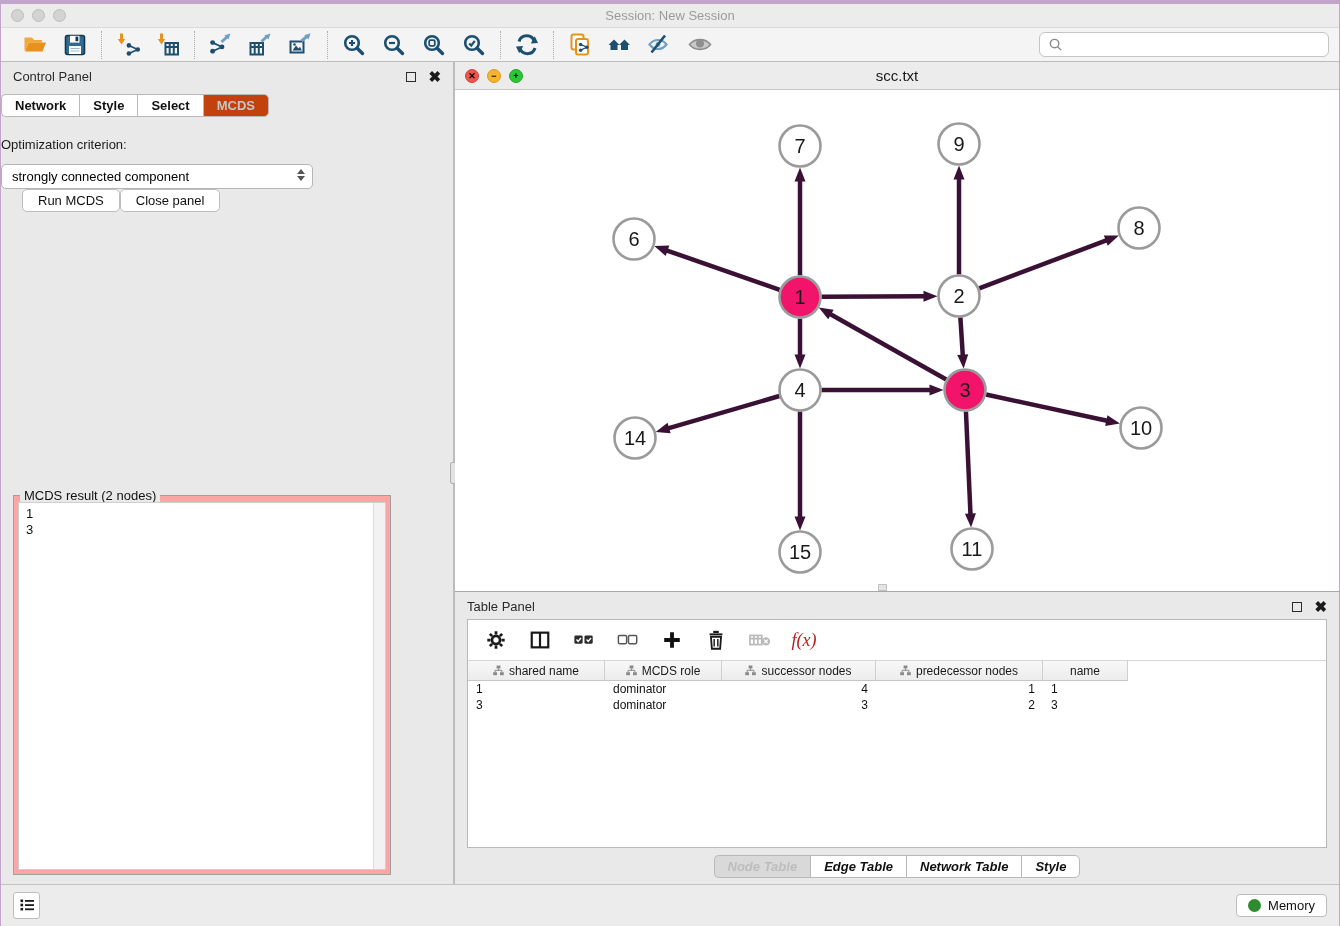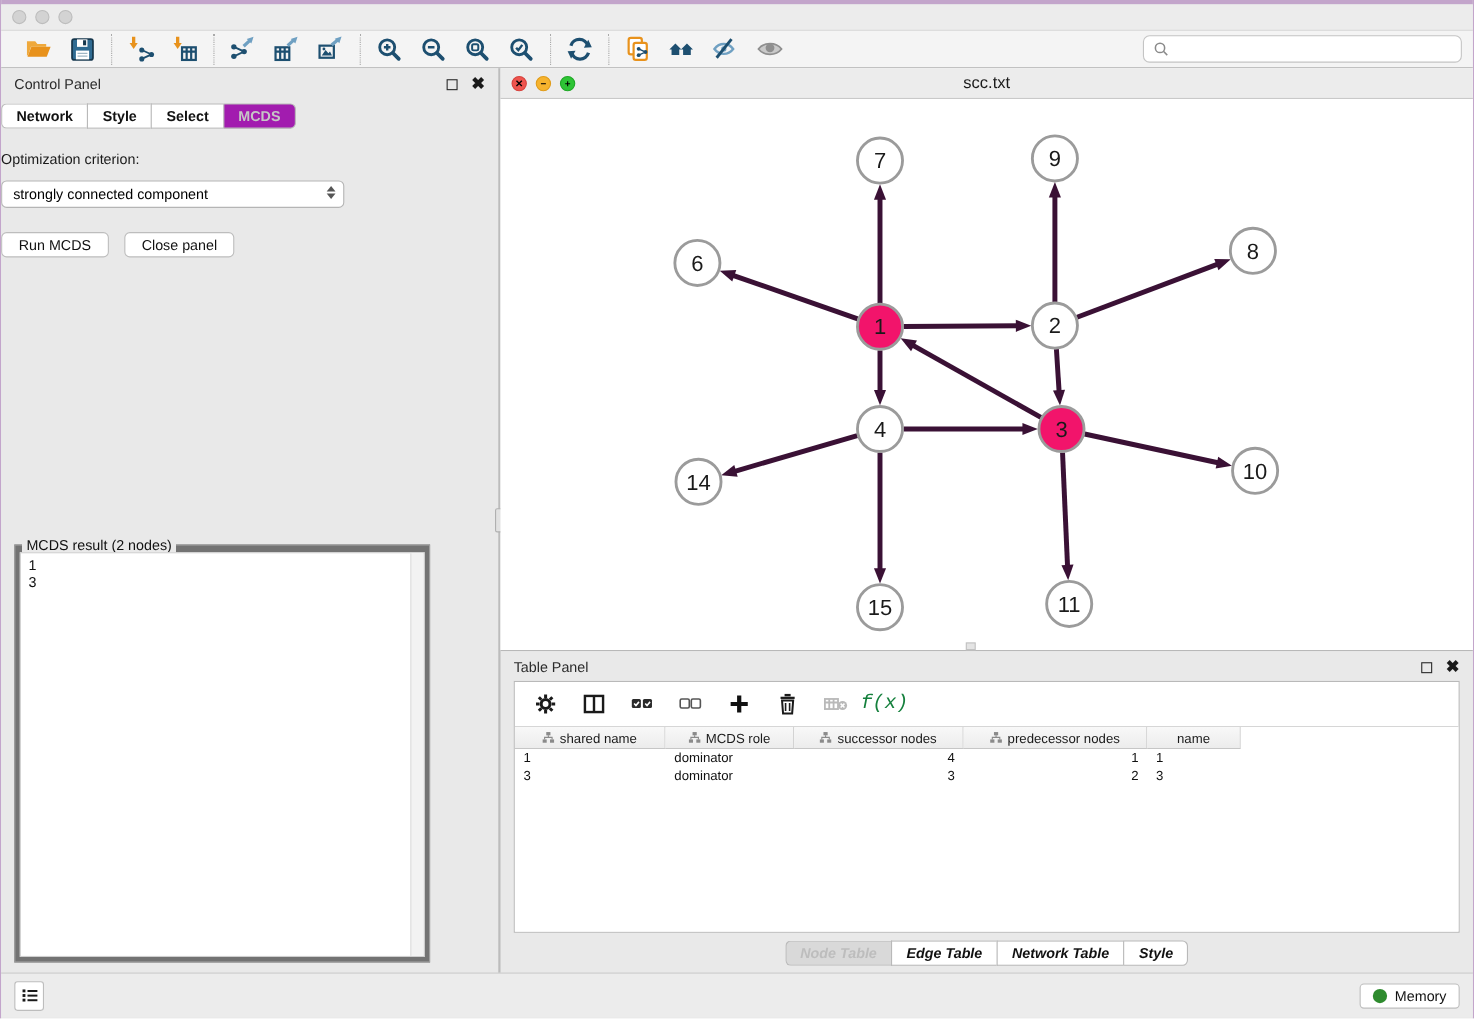--- a/index.html
+++ b/index.html
@@ -28,52 +28,52 @@
   .control-panel{width:452px;background:#e9e9e9;display:flex;flex-direction:column;}
   .panel-header{display:flex;align-items:center;padding:7px 12px 2px;}
   .panel-title{font-size:13px;color:#2b2b2b;}
   .win-btns{margin-left:auto;display:flex;gap:12px;align-items:center;}
   .float-btn{width:10px;height:10px;border:1.6px solid #2b2b2b;cursor:pointer;}
   .close-btn{font-size:15px;font-weight:bold;color:#1a1a1a;line-height:1;cursor:pointer;}
   .tabs-row{display:flex;margin-top:8px;}
   .tab{font-size:13px;font-weight:600;padding:3px 13px;background:#fff;border:1px solid #b9b9b9;border-right:none;color:#111;cursor:pointer;white-space:nowrap;}
   .tab.first{border-radius:5px 0 0 5px;}
   .tab.last{border-radius:0 5px 5px 0;border-right:1px solid #b9b9b9;}
-  .tab.active{background:#a21caf;color:#c6c6c6;}
+  .tab.active{background:#c2410c;color:#c6c6c6;}
   .cp-body{flex:1;display:flex;flex-direction:column;align-items:flex-start;padding-top:20px;}
   .opt-label{font-size:13px;color:#1a1a1a;}
   .select{margin-top:12px;width:312px;height:25px;background:#fff;border:1px solid #b5b5b5;border-radius:5px;display:flex;align-items:center;padding:0 24px 0 10px;font-size:13px;position:relative;cursor:pointer;}
   .chevrons{position:absolute;right:7px;top:4px;display:flex;flex-direction:column;gap:2px;}
   .chev-up{width:0;height:0;border-left:4px solid transparent;border-right:4px solid transparent;border-bottom:5px solid #555;}
   .chev-down{width:0;height:0;border-left:4px solid transparent;border-right:4px solid transparent;border-top:5px solid #555;}
-  .btn-row{margin-top:22px;display:flex;gap:14px;}
+  .btn-row{margin-top:0;display:flex;padding-left:21px;}
   .btn{font-size:13px;padding:3px 15px;background:#fff;border:1px solid #bdbdbd;border-radius:5px;color:#111;cursor:pointer;font-family:inherit;}
   .spacer{flex:1;}
-  .result-field{margin:0 12px 9px;width:378px;height:380px;border:1px solid #9f9f9f;position:relative;background:#737373;}
+  .result-field{margin:0 12px 9px;width:378px;height:380px;border:1px solid #9f9f9f;position:relative;background:#fca5a5;}
   .result-legend{position:absolute;top:-8px;left:6px;background:#e9e9e9;padding:0 4px;font-size:13px;color:#111;}
   .result-box{position:absolute;left:4px;right:4px;top:6px;bottom:4px;background:#fff;border:1px solid #cfcfcf;display:flex;}
   .result-lines{flex:1;padding:3px 7px;font-size:13px;color:#111;line-height:1.25;}
   .result-scroll{width:12px;background:#f2f2f2;border-left:1px solid #ddd;}
   .v-splitter{width:2px;background:#bcbcbc;position:relative;}
   .v-grip{position:absolute;top:400px;left:-3px;width:8px;height:22px;background:#e2e2e2;border:1px solid #b0b0b0;border-radius:2px;cursor:col-resize;}
   
   .right-col{flex:1;display:flex;flex-direction:column;}
   .network-window{height:530px;display:flex;flex-direction:column;background:#fff;border-bottom:1px solid #a8a8a8;}
   .net-titlebar{height:28px;background:#ececec;border-bottom:1px solid #c9c9c9;display:flex;align-items:center;position:relative;flex:0 0 auto;}
   .net-titlebar .light{width:14px;height:14px;color:inherit;}
   .net-title{position:absolute;left:0;right:0;text-align:center;font-size:15px;color:#1a1a1a;}
   .net-canvas{flex:1;position:relative;background:#fff;}
   .net-canvas svg{position:absolute;left:0;top:0;}
   .h-grip{position:absolute;bottom:0;left:423px;width:9px;height:7px;background:#e4e4e4;border:1px solid #c2c2c2;cursor:row-resize;}
   
   .table-panel{height:292px;background:#e9e9e9;display:flex;flex-direction:column;}
   .tp-box{margin:3px 12px 0;background:#fff;border:1px solid #b9b9b9;flex:1;display:flex;flex-direction:column;overflow:hidden;}
   .tp-toolbar{height:40px;display:flex;align-items:center;gap:20px;padding:0 16px;flex:0 0 auto;}
   .tp-toolbar .ticon{width:24px;height:24px;}
-  .fx-label{font-family:Liberation Mono, monospace;font-style:italic;color:#15803d;font-size:18px;}
+  .fx-label{font-family:Liberation Serif, serif;font-style:italic;color:#b91c1c;font-size:18px;}
   .tp-thead{display:flex;height:21px;border-top:1px solid #d6d6d6;flex:0 0 auto;}
   .th{display:flex;align-items:center;justify-content:center;gap:5px;border-right:1px solid #cfcfcf;border-bottom:1px solid #c6c6c6;font-size:12px;color:#1a1a1a;background:linear-gradient(#f8f8f8,#ececec);cursor:pointer;}
   .th-filler{flex:1;background:#fff;}
   .tp-rows{flex:1;overflow:hidden;background:#fff;}
   .tp-row{display:flex;height:16px;align-items:center;cursor:default;}
   .td{font-size:12px;color:#111;padding:0 8px;overflow:hidden;white-space:nowrap;}
   .tp-tabs{height:36px;display:flex;align-items:center;justify-content:center;flex:0 0 auto;font-style:italic;}
   .tp-tabs .tab.active{background:#d9d9d9;color:#bdbdbd;}
   
   .statusbar{height:41px;background:#ececec;border-top:1px solid #c2c2c2;display:flex;align-items:center;padding:0 12px;}
@@ -86,20 +86,21 @@
 
 <div class="app">
   <div class="accent"></div>
 
   <div class="titlebar">
     <div class="lights">
       <div class="light"></div>
       <div class="light"></div>
       <div class="light"></div>
     </div>
+    <div class="title-text">Session: New Session</div>
   </div>
 
   <div class="toolbar">
     <div class="tgroup">
       <span class="ticon">
         <svg width="26" height="26" viewBox="0 0 26 26">
             <path d="M2.5 19 V5.5 H10 L12 8 H20 V10.5 H6.2 L3.8 17.5 Z" fill="#EFA93C"></path>
             <path d="M3 19.5 L6.5 10.5 H24 L20.5 19.5 Z" fill="#E8921C"></path>
           </svg>
       </span>

